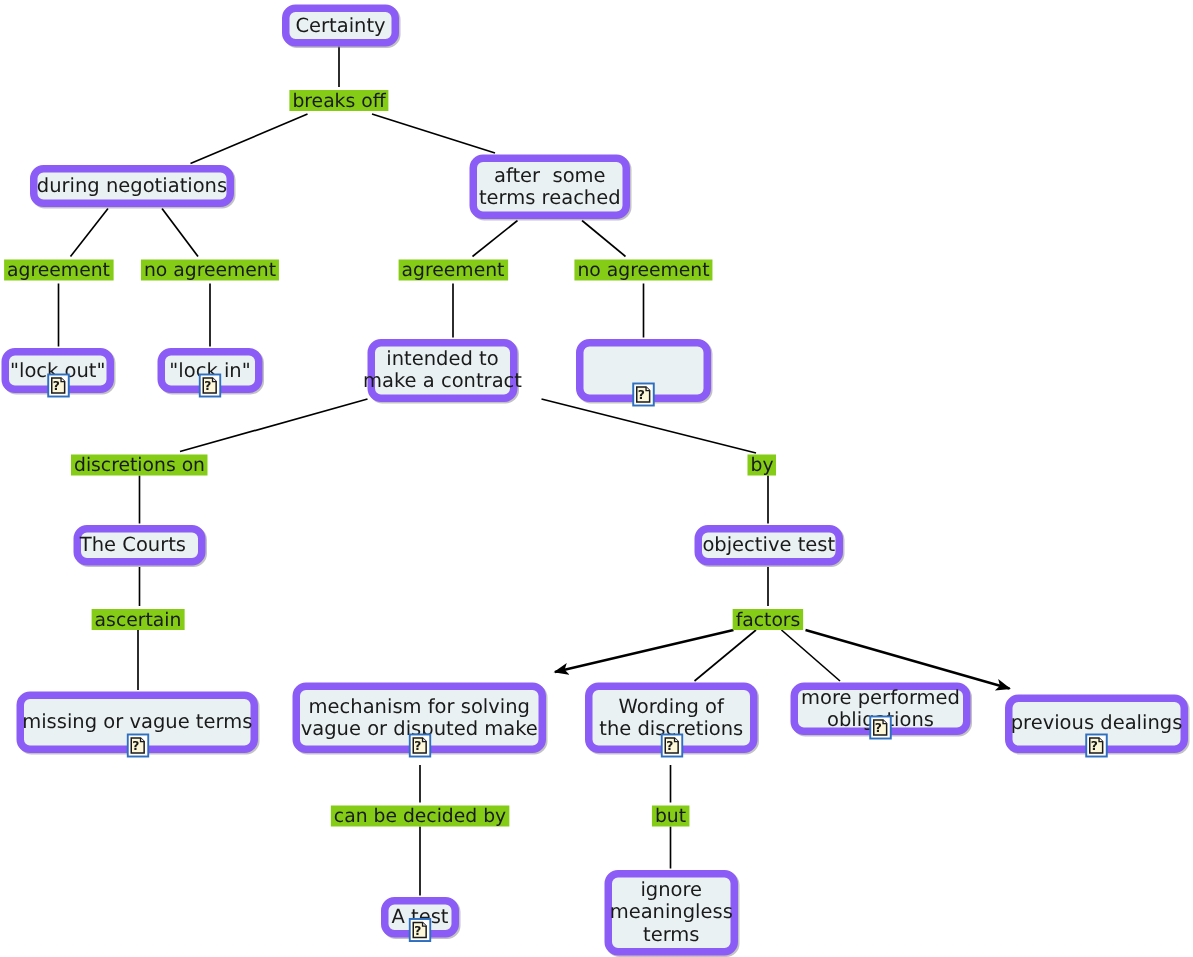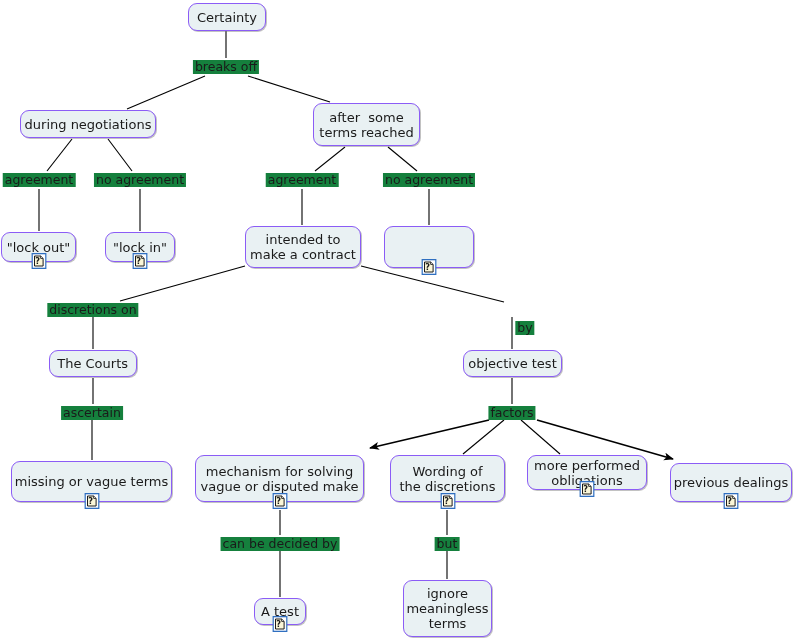--- a/index.html
+++ b/index.html
@@ -20,21 +20,21 @@
     position: absolute;
     left: 0; top: 0;
     width: 795px;
     height: 638px;
     pointer-events: none;
   }
   .node {
     position: absolute;
     box-sizing: border-box;
     background: #e9f1f3;
-    border: 1px solid #8b5cf6;
+    border: 5px solid #8b5cf6;
     border-radius: 9px;
     color: #1a1a1a;
     font-size: 13px;
     line-height: 15px;
     text-align: center;
     display: flex;
     align-items: center;
     justify-content: center;
     white-space: pre;
     box-shadow: 1px 1px 0 rgba(120,120,120,0.45);
@@ -48,21 +48,21 @@
     bottom: -8px;
     width: 15px;
     height: 16px;
     z-index: 4;
   }
   .link-label {
     position: absolute;
     font-size: 12.5px;
     line-height: 14px;
     color: #1a1a1a;
-    background: #15803d;
+    background: #84cc16;
     white-space: pre;
     text-align: left;
     transform: translateX(-50%);
     padding: 0 2px;
     z-index: 3;
   }
 </style>
 </head>
 <body>
 
@@ -112,21 +112,21 @@
           <path d="M3 3 h6.2 l2.4 2.4 V13 H3 Z" fill="#fbf7d8" stroke="#1a1a1a" stroke-width="1"></path>
           <path d="M9.2 3 v2.4 h2.4" fill="#ffffff" stroke="#1a1a1a" stroke-width="0.9"></path>
           <text x="6.1" y="11.1" font-family="DejaVu Sans, sans-serif" font-size="8.2" font-weight="bold" text-anchor="middle" fill="#1a1a1a">?</text>
         </svg></div>
       <div class="node" style="left: 105px; top: 232px; width: 70px; height: 30px;"><span class="label">"lock in"</span><svg class="res-icon" viewBox="0 0 15 16">
           <rect x="0.5" y="0.5" width="14" height="15" fill="#ffffff" stroke="#2f6fc0" stroke-width="1.6"></rect>
           <path d="M3 3 h6.2 l2.4 2.4 V13 H3 Z" fill="#fbf7d8" stroke="#1a1a1a" stroke-width="1"></path>
           <path d="M9.2 3 v2.4 h2.4" fill="#ffffff" stroke="#1a1a1a" stroke-width="0.9"></path>
           <text x="6.1" y="11.1" font-family="DejaVu Sans, sans-serif" font-size="8.2" font-weight="bold" text-anchor="middle" fill="#1a1a1a">?</text>
         </svg></div>
-      <div class="node" style="left: 245px; top: 226px; width: 116px; height: 42px;"><span class="label">intended to
+      <div class="node" style="left: 245px; top: 226px; width: 100px; height: 42px;"><span class="label">intended to
 make a contract</span></div>
       <div class="node" style="left: 384px; top: 226px; width: 90px; height: 42px;"><svg class="res-icon" viewBox="0 0 15 16">
           <rect x="0.5" y="0.5" width="14" height="15" fill="#ffffff" stroke="#2f6fc0" stroke-width="1.6"></rect>
           <path d="M3 3 h6.2 l2.4 2.4 V13 H3 Z" fill="#fbf7d8" stroke="#1a1a1a" stroke-width="1"></path>
           <path d="M9.2 3 v2.4 h2.4" fill="#ffffff" stroke="#1a1a1a" stroke-width="0.9"></path>
           <text x="6.1" y="11.1" font-family="DejaVu Sans, sans-serif" font-size="8.2" font-weight="bold" text-anchor="middle" fill="#1a1a1a">?</text>
         </svg></div>
       <div class="node" style="left: 49px; top: 350px; width: 88px; height: 27px; justify-content: flex-end;"><span class="label">The Courts</span></div>
       <div class="node" style="left: 463px; top: 350px; width: 99px; height: 27px;"><span class="label">objective test</span></div>
       <div class="node" style="left: 11px; top: 461px; width: 161px; height: 41px;"><span class="label">missing or vague terms</span><svg class="res-icon" viewBox="0 0 15 16">
@@ -172,19 +172,19 @@
 meaningless
 terms</span></div>
     </div>
   <div id="labels-layer">
       <div class="link-label" style="left: 226px; top: 60px;">breaks off</div>
       <div class="link-label" style="left: 39px; top: 173px;">agreement</div>
       <div class="link-label" style="left: 140px; top: 173px;">no agreement</div>
       <div class="link-label" style="left: 302px; top: 173px;">agreement</div>
       <div class="link-label" style="left: 429px; top: 173px;">no agreement</div>
       <div class="link-label" style="left: 93px; top: 303px;">discretions on</div>
-      <div class="link-label" style="left: 525px; top: 303px; margin-top: 18px;">by</div>
+      <div class="link-label" style="left: 508px; top: 303px;">by</div>
       <div class="link-label" style="left: 92px; top: 406px;">ascertain</div>
       <div class="link-label" style="left: 512px; top: 406px;">factors</div>
       <div class="link-label" style="left: 280px; top: 537px;">can be decided by</div>
       <div class="link-label" style="left: 447px; top: 537px;">but</div>
     </div>
 </div>
 
 </body></html>

